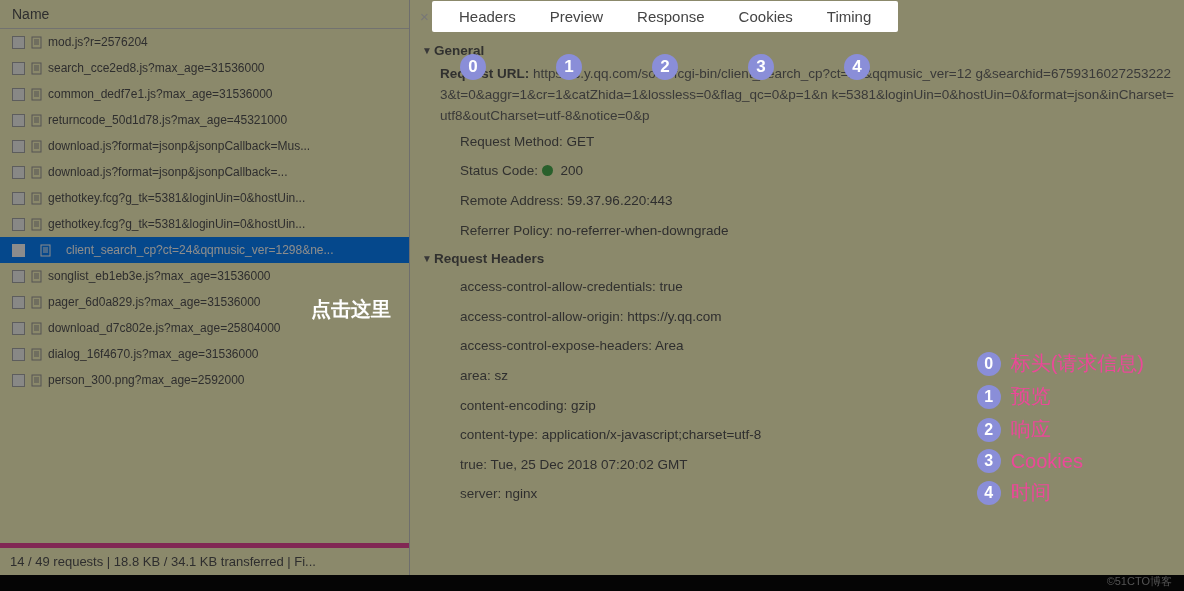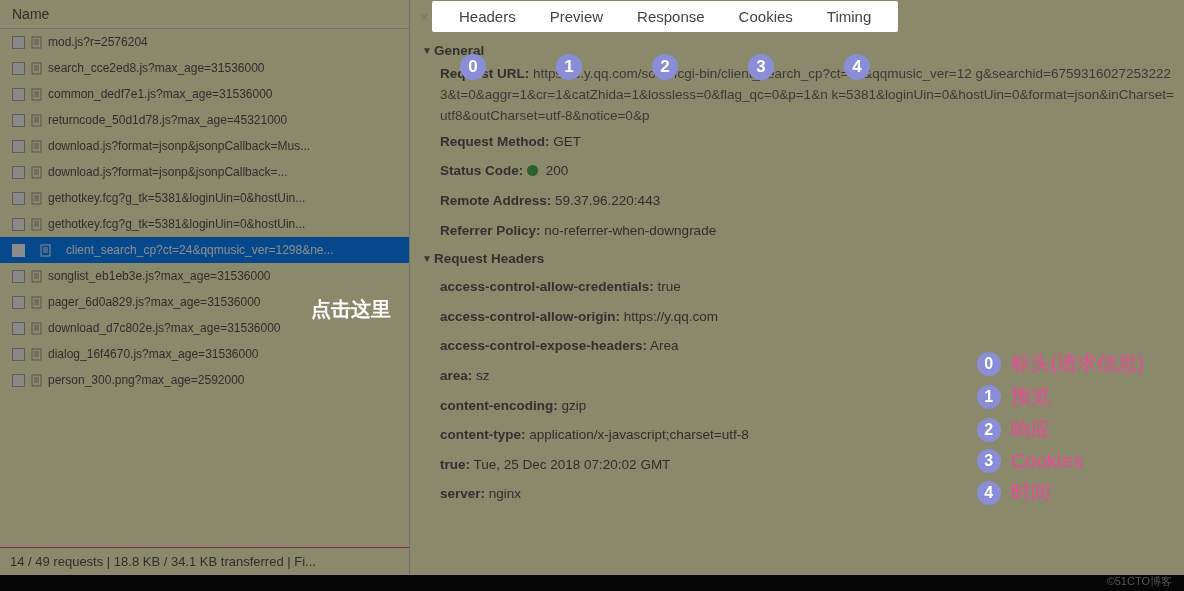--- a/index.html
+++ b/index.html
@@ -9,31 +9,31 @@
   .left-pane { width: 410px; border-right: 1px solid #c9c9c6; display: flex; flex-direction: column; }
   .col-header { font-size: 14px; color: #555; padding: 6px 10px 6px 12px; border-bottom: 1px solid #d0d0cd; text-align: left; }
   .requests { flex: 1; overflow: hidden; }
   .req-row { display: flex; align-items: center; gap: 5px; padding: 4px 10px 4px 12px; font-size: 12px; color: #555; white-space: nowrap; overflow: hidden; text-overflow: ellipsis; cursor: pointer; height: 26px; }
   .req-row .chk { width: 13px; height: 13px; border: 1px solid #aaa; background: #f8f8f5; flex: none; }
   .req-row .doc-icon { width: 13px; height: 13px; flex: none; }
   .req-row .doc-icon svg { display: block; }
   .req-row .name { overflow: hidden; text-overflow: ellipsis; }
   .req-row.selected { background: #0a84ff; color: #fff; gap: 14px; }
   .req-row.selected .chk { border-color: #fff; background: #fff; }
-  .status-bar { border-top: 1px solid #ec4899; font-size: 13px; color: #555; padding: 6px 10px; white-space: nowrap; overflow: hidden; text-overflow: ellipsis; }
+  .status-bar { border-top: 5px solid #ec4899; font-size: 13px; color: #555; padding: 6px 10px; white-space: nowrap; overflow: hidden; text-overflow: ellipsis; }
   .right-pane { flex: 1; display: flex; flex-direction: column; }
   .tabs-row { display: flex; align-items: center; position: relative; z-index: 20; }
   .close-x { width: 18px; font-size: 15px; color: #777; padding: 8px 5px 8px 10px; cursor: pointer; }
   .tabs { display: flex; background: #fff; gap: 0; margin-left: 4px; padding: 0 10px; border-radius: 2px; }
   .tab { padding: 7px 17px; font-size: 15px; color: #444; cursor: pointer; }
   .details { flex: 1; padding: 4px 8px 8px 8px; font-size: 13.5px; color: #555; overflow: hidden; font-family: Menlo, Consolas, monospace; }
   .section-title { display: flex; align-items: center; gap: 2px; font-weight: 700; color: #5a5a57; padding: 6px 0 6px 4px; cursor: pointer; }
   .section-title .caret { font-size: 10px; color: #666; }
   .kv { padding: 4px 0 4px 22px; line-height: 1.6; }
-  .kv b { color: #5a5a57; font-weight: 700; }
+  .kv b { color: #5a5a57; font-weight: 400; margin-left: 20px; }
   .url-block { padding-left: 22px; line-height: 1.55; color: #6b6b68; word-break: break-all; }
   .url-block b { color: #5a5a57; }
   .green-dot { display: inline-block; width: 11px; height: 11px; border-radius: 50%; background: #4caf50; vertical-align: -1px; margin-right: 4px; }
 
   
   .anno-nums { position: absolute; z-index: 40; display: flex; gap: 70px; }
   .bubble { width: 26px; height: 26px; border-radius: 50%; background: #8a8ed8; color: #fff; font-weight: 700; font-size: 17px; display: flex; align-items: center; justify-content: center; }
   .label-hint { position: absolute; z-index: 40; color: #fff; font-size: 20px; font-weight: 600; }
   .legend { position: absolute; z-index: 40; right: 40px; top: 350px; }
   .legend-row { display: flex; align-items: center; gap: 10px; margin-bottom: 6px; }
@@ -183,21 +183,21 @@
         <div class="req-row">
           <span class="chk"></span>
           <span class="doc-icon">
             <svg width="13" height="13" viewBox="0 0 13 13">
               <rect x="2" y="1" width="9" height="11" fill="none" stroke="#999" stroke-width="1"></rect>
               <line x1="4" y1="4" x2="9" y2="4" stroke="#999"></line>
               <line x1="4" y1="6" x2="9" y2="6" stroke="#999"></line>
               <line x1="4" y1="8" x2="9" y2="8" stroke="#999"></line>
             </svg>
           </span>
-          <span class="name">download_d7c802e.js?max_age=31536000</span>
+          <span class="name">download_d7c802e.js?max_age=25804000</span>
         </div>
         <div class="req-row">
           <span class="chk"></span>
           <span class="doc-icon">
             <svg width="13" height="13" viewBox="0 0 13 13">
               <rect x="2" y="1" width="9" height="11" fill="none" stroke="#999" stroke-width="1"></rect>
               <line x1="4" y1="4" x2="9" y2="4" stroke="#999"></line>
               <line x1="4" y1="6" x2="9" y2="6" stroke="#999"></line>
               <line x1="4" y1="8" x2="9" y2="8" stroke="#999"></line>
             </svg>

